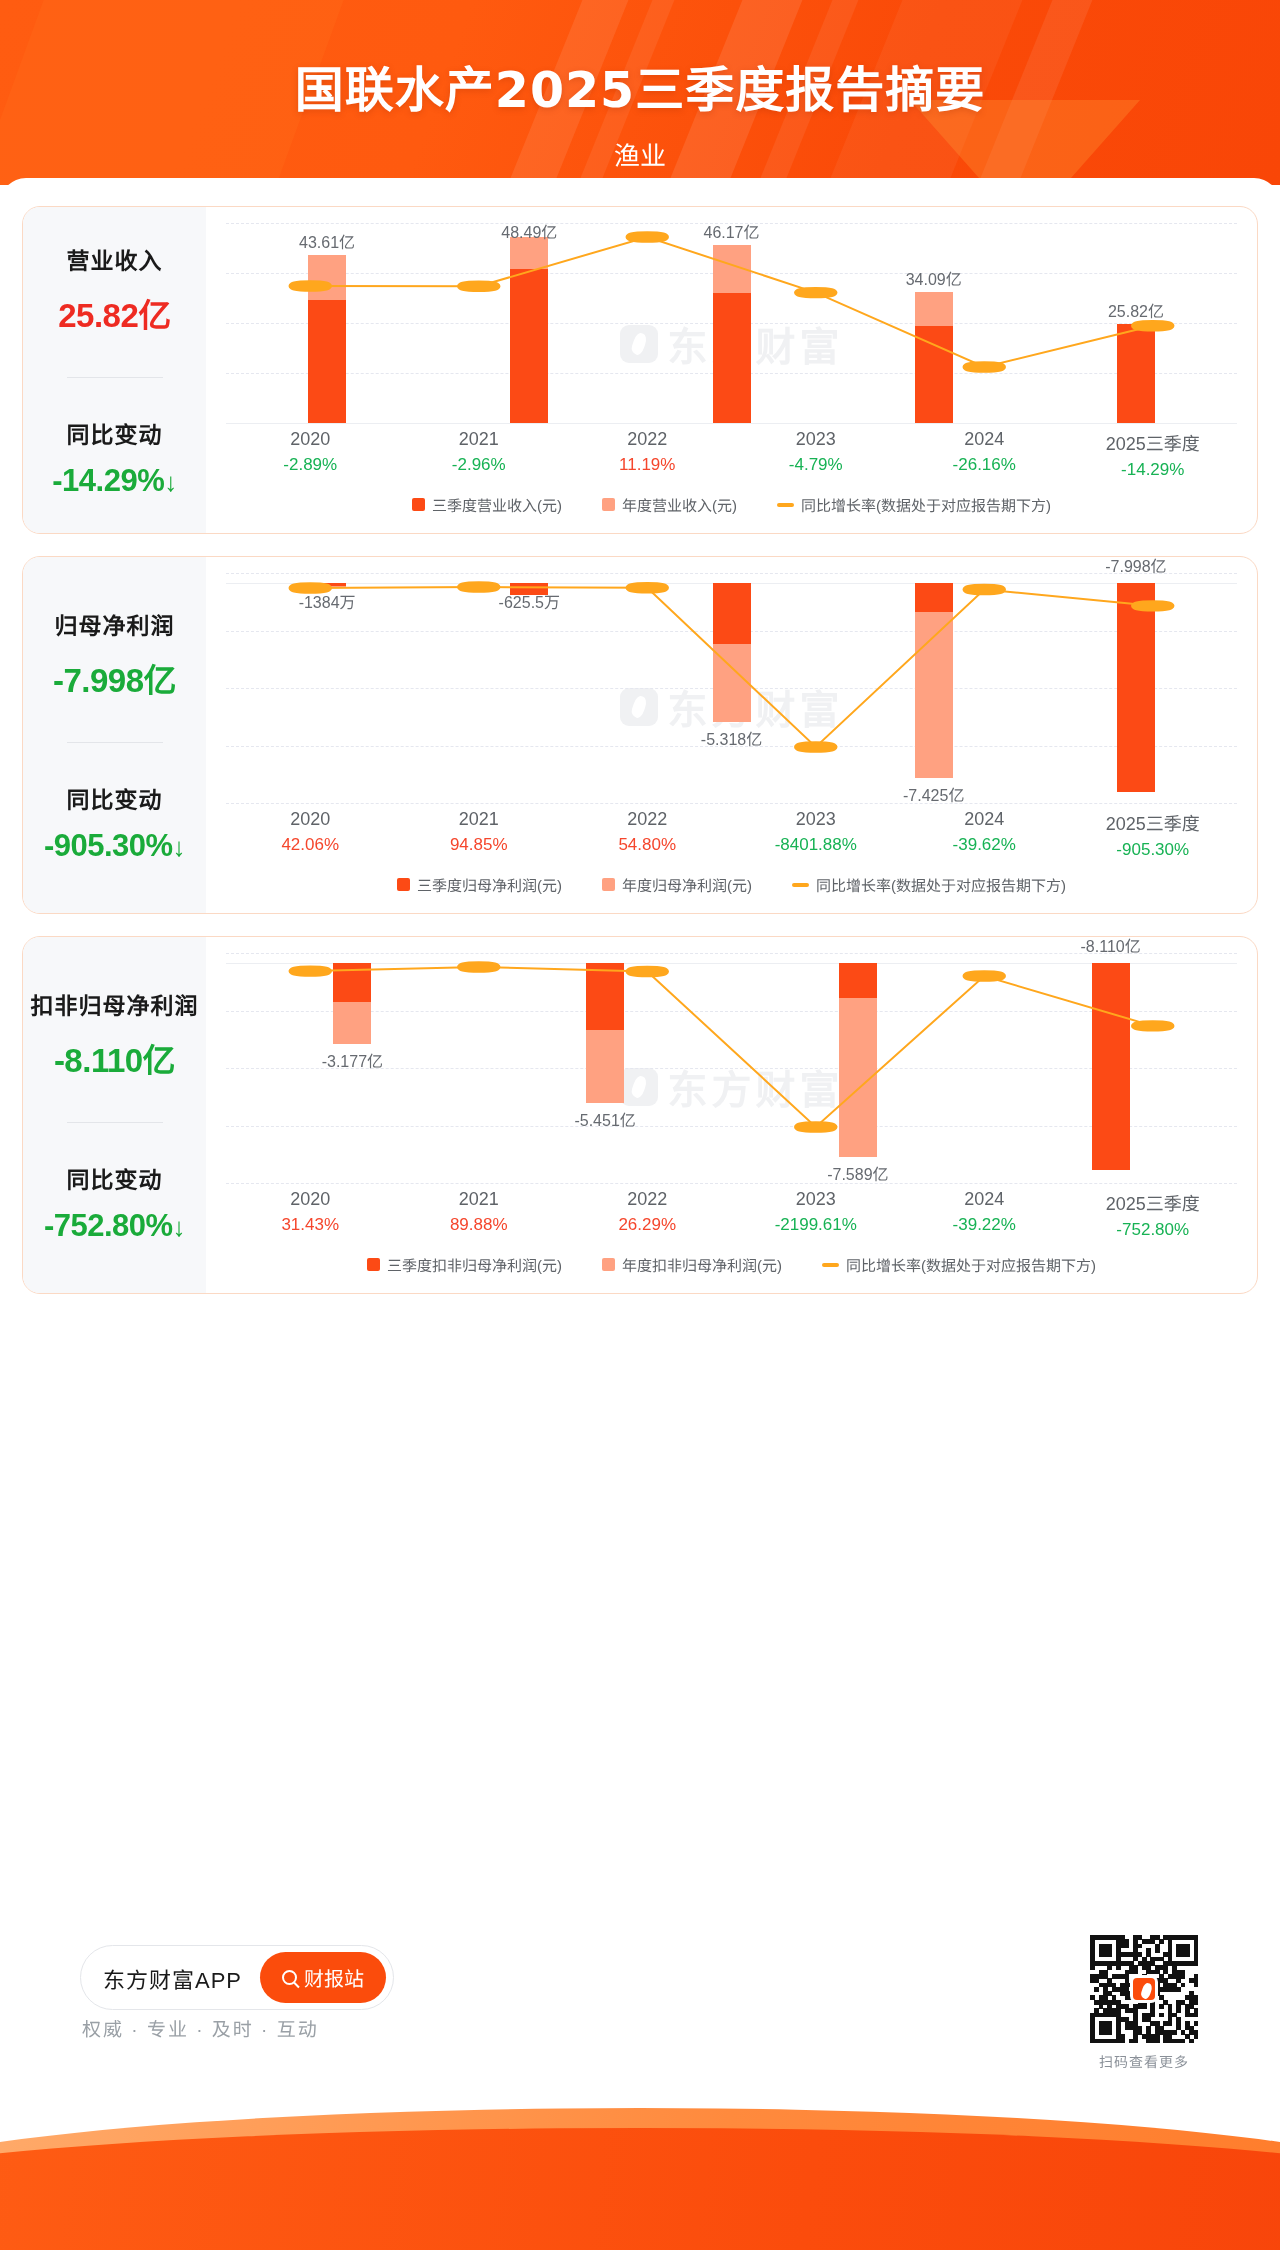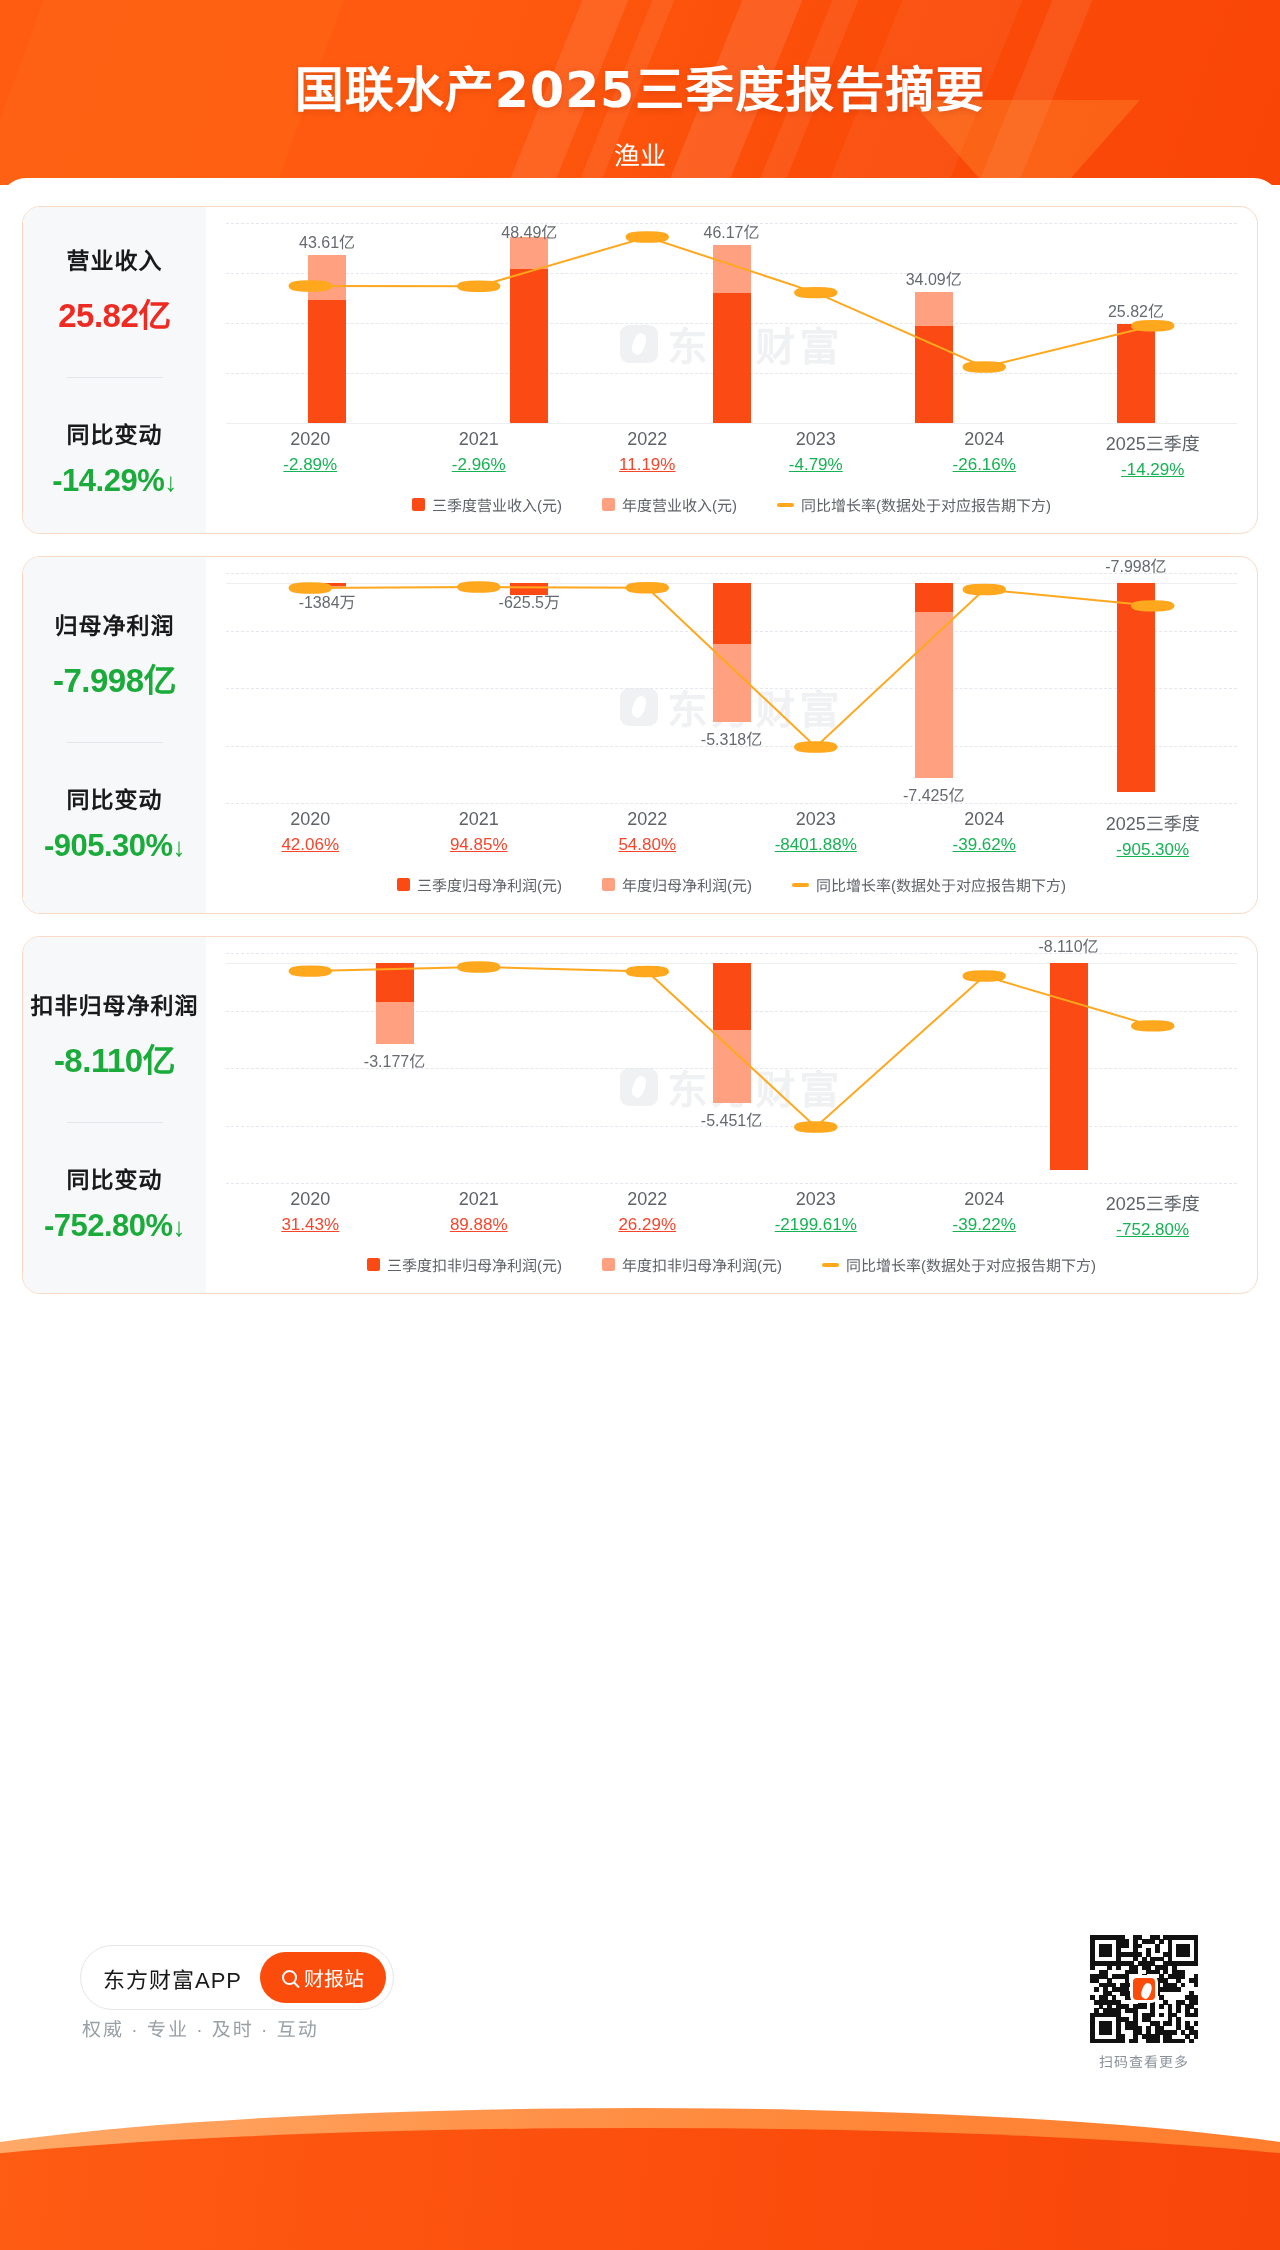--- a/index.html
+++ b/index.html
@@ -96,21 +96,21 @@
   .dlabel{
     position:absolute;font-size:16px;color:#666a70;white-space:nowrap;
     left:50%;transform:translateX(-50%);
   }
   .svgline{position:absolute;left:0;top:0;width:100%;height:100%;overflow:visible;}
 
   
   .axis{display:flex;margin-top:6px;position:relative;z-index:1;}
   .acol{flex:1;text-align:center;}
   .ayear{font-size:18px;color:#5f6368;}
-  .apct{font-size:17px;margin-top:5px;text-decoration:underline;}
+  .apct{font-size:17px;margin-top:5px;}
   .pct-green{color:#17b254;}
   .pct-red{color:#f5462c;}
 
   
   .legend{
     display:flex;align-items:center;justify-content:center;flex-wrap:wrap;
     gap:14px 40px;margin-top:14px;padding-bottom:6px;position:relative;z-index:1;
   }
   .lg{display:flex;align-items:center;gap:7px;font-size:15px;color:#5f6368;white-space:nowrap;}
   .sw{width:13px;height:13px;border-radius:2px;display:inline-block;}
@@ -392,20 +392,25 @@
           <div class="bars">
             <div class="bcol">
               <div class="bar bar-annual" style="top: 10.2222px; height: 81.19px;"></div>
               <div class="bar bar-q3" style="top: 10.2222px; height: 38.3333px;"></div>
               <div class="dlabel" style="top: 95.4122px;">-3.177亿</div>
             </div>
             <div class="bcol">
               <div class="bar bar-annual" style="top: 10.2222px; height: 139.303px;"></div>
               <div class="bar bar-q3" style="top: 10.2222px; height: 66.4444px;"></div>
               <div class="dlabel" style="top: 153.526px;">-5.451亿</div>
+            </div>
+            <div class="bcol">
+              <div class="bar bar-annual" style="top: 10.2222px; height: 193.941px;"></div>
+              <div class="bar bar-q3" style="top: 10.2222px; height: 34.5px;"></div>
+              <div class="dlabel" style="top: 208.163px;">-7.589亿</div>
             </div>
             <div class="bcol">
               <div class="bar bar-q3" style="top: 10.2222px; height: 207.256px;"></div>
               <div class="dlabel" style="top: -19.7778px;">-8.110亿</div>
             </div>
           </div>
           <svg class="svgline" preserveAspectRatio="none" viewBox="0 0 100 230">
             <polyline points="8.333333333333332,18.08475249946497 25,14 41.66666666666667,18.443959135003894 58.333333333333336,174 75,23.02209662413898 91.66666666666666,72.89032055173858" fill="none" stroke="#ffa71d" stroke-width="0.35" vector-effect="non-scaling-stroke" style="stroke-width: 2px;"></polyline>
             <ellipse cx="8.333333333333332" cy="18.08475249946497" rx="0.65" ry="4.2" fill="#fff" stroke="#ffa71d" style="stroke-width: 3px;"></ellipse>
             <ellipse cx="25" cy="14" rx="0.65" ry="4.2" fill="#fff" stroke="#ffa71d" style="stroke-width: 3px;"></ellipse>

